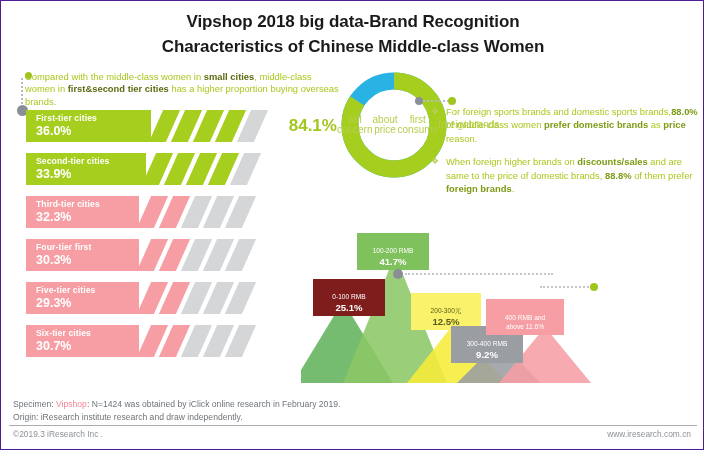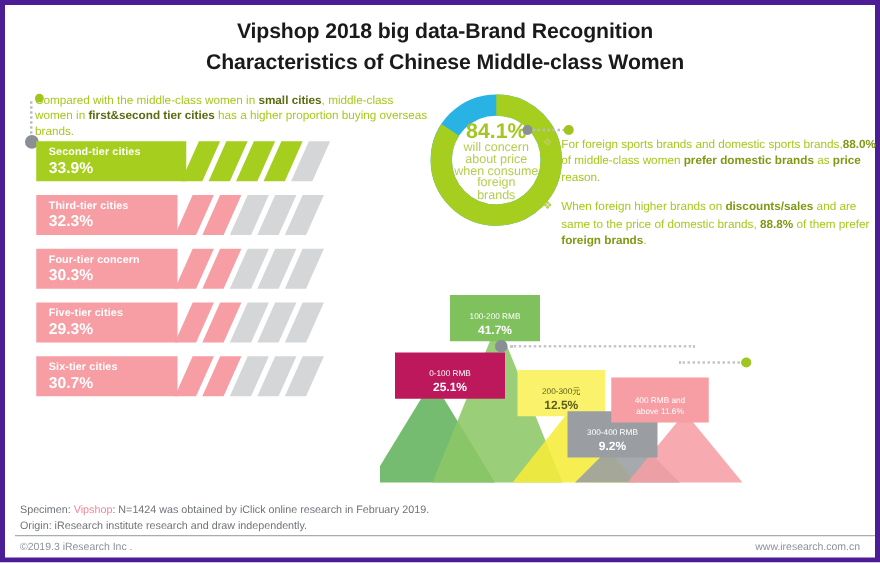--- a/index.html
+++ b/index.html
@@ -5,21 +5,21 @@
   html,body{margin:0;padding:0;}
   body{
     width:704px;height:450px;overflow:hidden;
     background:#ffffff;
     font-family:"Liberation Sans","DejaVu Sans",sans-serif;
     -webkit-font-smoothing:antialiased;
   }
   #page{
     position:relative;width:704px;height:450px;
     box-sizing:border-box;
-    border:4px solid #4c1d95;
+    border:1px solid #4c1d95;
     background:#ffffff;
   }
 
   
   .title-wrap{
     position:absolute;left:0;top:8px;width:704px;text-align:center;
   }
   .title-line{
     font-size:17px;font-weight:bold;color:#1a1a1a;line-height:25px;
     letter-spacing:-0.1px;
@@ -61,21 +61,21 @@
   .bar-value{font-size:12.5px;font-weight:bold;line-height:15px;}
   .chev{
     position:absolute;top:0;height:32px;width:17px;
     transform:skewX(-24deg);
   }
 
   
   .donut-wrap{position:absolute;left:337px;top:68px;width:112px;height:112px;}
   .donut-center{
     position:absolute;left:0;top:0;width:112px;height:112px;
-    display:flex;flex-direction:column;align-items:center;justify-content:center;
+    display:flex;flex-direction:row;align-items:center;justify-content:center;
     text-align:center;
   }
   .donut-pct{font-size:17px;font-weight:bold;color:#a4c621;line-height:19px;}
   .donut-sub{font-size:10px;color:#b6cd4f;line-height:9.6px;}
 
   
   .bullets{position:absolute;left:430px;top:104px;width:268px;}
   .bullet{
     position:relative;padding-left:15px;margin-bottom:10px;
     font-size:9.4px;color:#a8c81e;line-height:13.4px;
@@ -158,20 +158,31 @@
       <div class="dot-top"></div>
       <div class="dot-bot"></div>
     </div>
     <div class="c-text">
       <span>Compared with the middle-class women in </span><b>small cities</b><span>, middle-class women in </span><b>first&amp;second tier cities</b><span> has a higher proportion buying overseas brands.</span>
     </div>
   </div>
 
   <div class="bars" id="bars">
       <div class="bar-row">
+        <div class="bar-body" style="width: 125px; background: rgb(166, 206, 30);">
+          <div class="bar-label">First-tier cities</div>
+          <div class="bar-value">36.0%</div>
+        </div>
+        <div class="chev" style="left: 130px; background: rgb(166, 206, 30);"></div>
+        <div class="chev" style="left: 152px; background: rgb(166, 206, 30);"></div>
+        <div class="chev" style="left: 174px; background: rgb(166, 206, 30);"></div>
+        <div class="chev" style="left: 196px; background: rgb(166, 206, 30);"></div>
+        <div class="chev" style="left: 218px; background: rgb(212, 214, 216);"></div>
+      </div>
+      <div class="bar-row">
         <div class="bar-body" style="width: 120px; background: rgb(166, 206, 30);">
           <div class="bar-label">Second-tier cities</div>
           <div class="bar-value">33.9%</div>
         </div>
         <div class="chev" style="left: 123px; background: rgb(166, 206, 30);"></div>
         <div class="chev" style="left: 145px; background: rgb(166, 206, 30);"></div>
         <div class="chev" style="left: 167px; background: rgb(166, 206, 30);"></div>
         <div class="chev" style="left: 189px; background: rgb(166, 206, 30);"></div>
         <div class="chev" style="left: 211px; background: rgb(212, 214, 216);"></div>
       </div>
@@ -181,21 +192,21 @@
           <div class="bar-value">32.3%</div>
         </div>
         <div class="chev" style="left: 118px; background: rgb(246, 158, 164);"></div>
         <div class="chev" style="left: 140px; background: rgb(246, 158, 164);"></div>
         <div class="chev" style="left: 162px; background: rgb(212, 214, 216);"></div>
         <div class="chev" style="left: 184px; background: rgb(212, 214, 216);"></div>
         <div class="chev" style="left: 206px; background: rgb(212, 214, 216);"></div>
       </div>
       <div class="bar-row">
         <div class="bar-body" style="width: 113px; background: rgb(246, 158, 164);">
-          <div class="bar-label">Four-tier concern</div>
+          <div class="bar-label">Four-tier first</div>
           <div class="bar-value">30.3%</div>
         </div>
         <div class="chev" style="left: 118px; background: rgb(246, 158, 164);"></div>
         <div class="chev" style="left: 140px; background: rgb(246, 158, 164);"></div>
         <div class="chev" style="left: 162px; background: rgb(212, 214, 216);"></div>
         <div class="chev" style="left: 184px; background: rgb(212, 214, 216);"></div>
         <div class="chev" style="left: 206px; background: rgb(212, 214, 216);"></div>
       </div>
       <div class="bar-row">
         <div class="bar-body" style="width: 113px; background: rgb(246, 158, 164);">
@@ -223,21 +234,21 @@
 
   <div class="donut-wrap">
     <svg width="112" height="112" viewBox="0 0 112 112">
       <circle id="donut-bg" cx="56" cy="56" r="44" fill="none" stroke="#29b2e4" stroke-width="17"></circle>
       <circle id="donut-fg" cx="56" cy="56" r="44" fill="none" stroke="#a6ce1e" stroke-width="17" stroke-dasharray="232.50298910687337 43.957164409028394" transform="rotate(-90 56 56)"></circle>
     </svg>
     <div class="donut-center">
       <div class="donut-pct">84.1%</div>
       <div class="donut-sub">will concern</div>
       <div class="donut-sub">about price</div>
-      <div class="donut-sub">when consume</div>
+      <div class="donut-sub">first consume</div>
       <div class="donut-sub">foreign</div>
       <div class="donut-sub">brands</div>
     </div>
   </div>
 
   <div class="bullets">
     <div class="rail-h">
       <div class="d1"></div>
       <div class="ln"></div>
       <div class="d2"></div>
@@ -253,21 +264,21 @@
   </div>
 
   <div class="mountains" id="mountains">
       <svg width="290" height="160" viewBox="0 0 290 160" style="position: absolute; left: 0px; top: 0px;">
         <polygon points="-8,152 42,70 92,152" fill="#62b35c" fill-opacity="0.88"></polygon>
         <polygon points="42,152 94,24 146,152" fill="#8cc765" fill-opacity="0.88"></polygon>
         <polygon points="106,152 155,90 204,152" fill="#f6ec3a" fill-opacity="0.88"></polygon>
         <polygon points="156,152 198,110 240,152" fill="#9a9ea2" fill-opacity="0.88"></polygon>
         <polygon points="198,152 244,96 290,152" fill="#f69ea4" fill-opacity="0.88"></polygon>
       </svg>
-      <div class="mtag" style="left: 12px; top: 48px; width: 88px; background: #be185d; color: rgb(255, 255, 255);">
+      <div class="mtag" style="left: 12px; top: 48px; width: 72px; background: #7f1d1d; color: rgb(255, 255, 255);">
         <div class="t1">0-100 RMB</div>
         <div class="t2">25.1%</div>
       </div>
       <div class="mtag" style="left: 56px; top: 2px; width: 72px; background: rgb(127, 193, 92); color: rgb(255, 255, 255);">
         <div class="t1">100-200 RMB</div>
         <div class="t2">41.7%</div>
       </div>
       <div class="mtag" style="left: 110px; top: 62px; width: 70px; background: rgb(249, 242, 106); color: rgb(92, 92, 28);">
         <div class="t1">200-300元</div>
         <div class="t2">12.5%</div>

